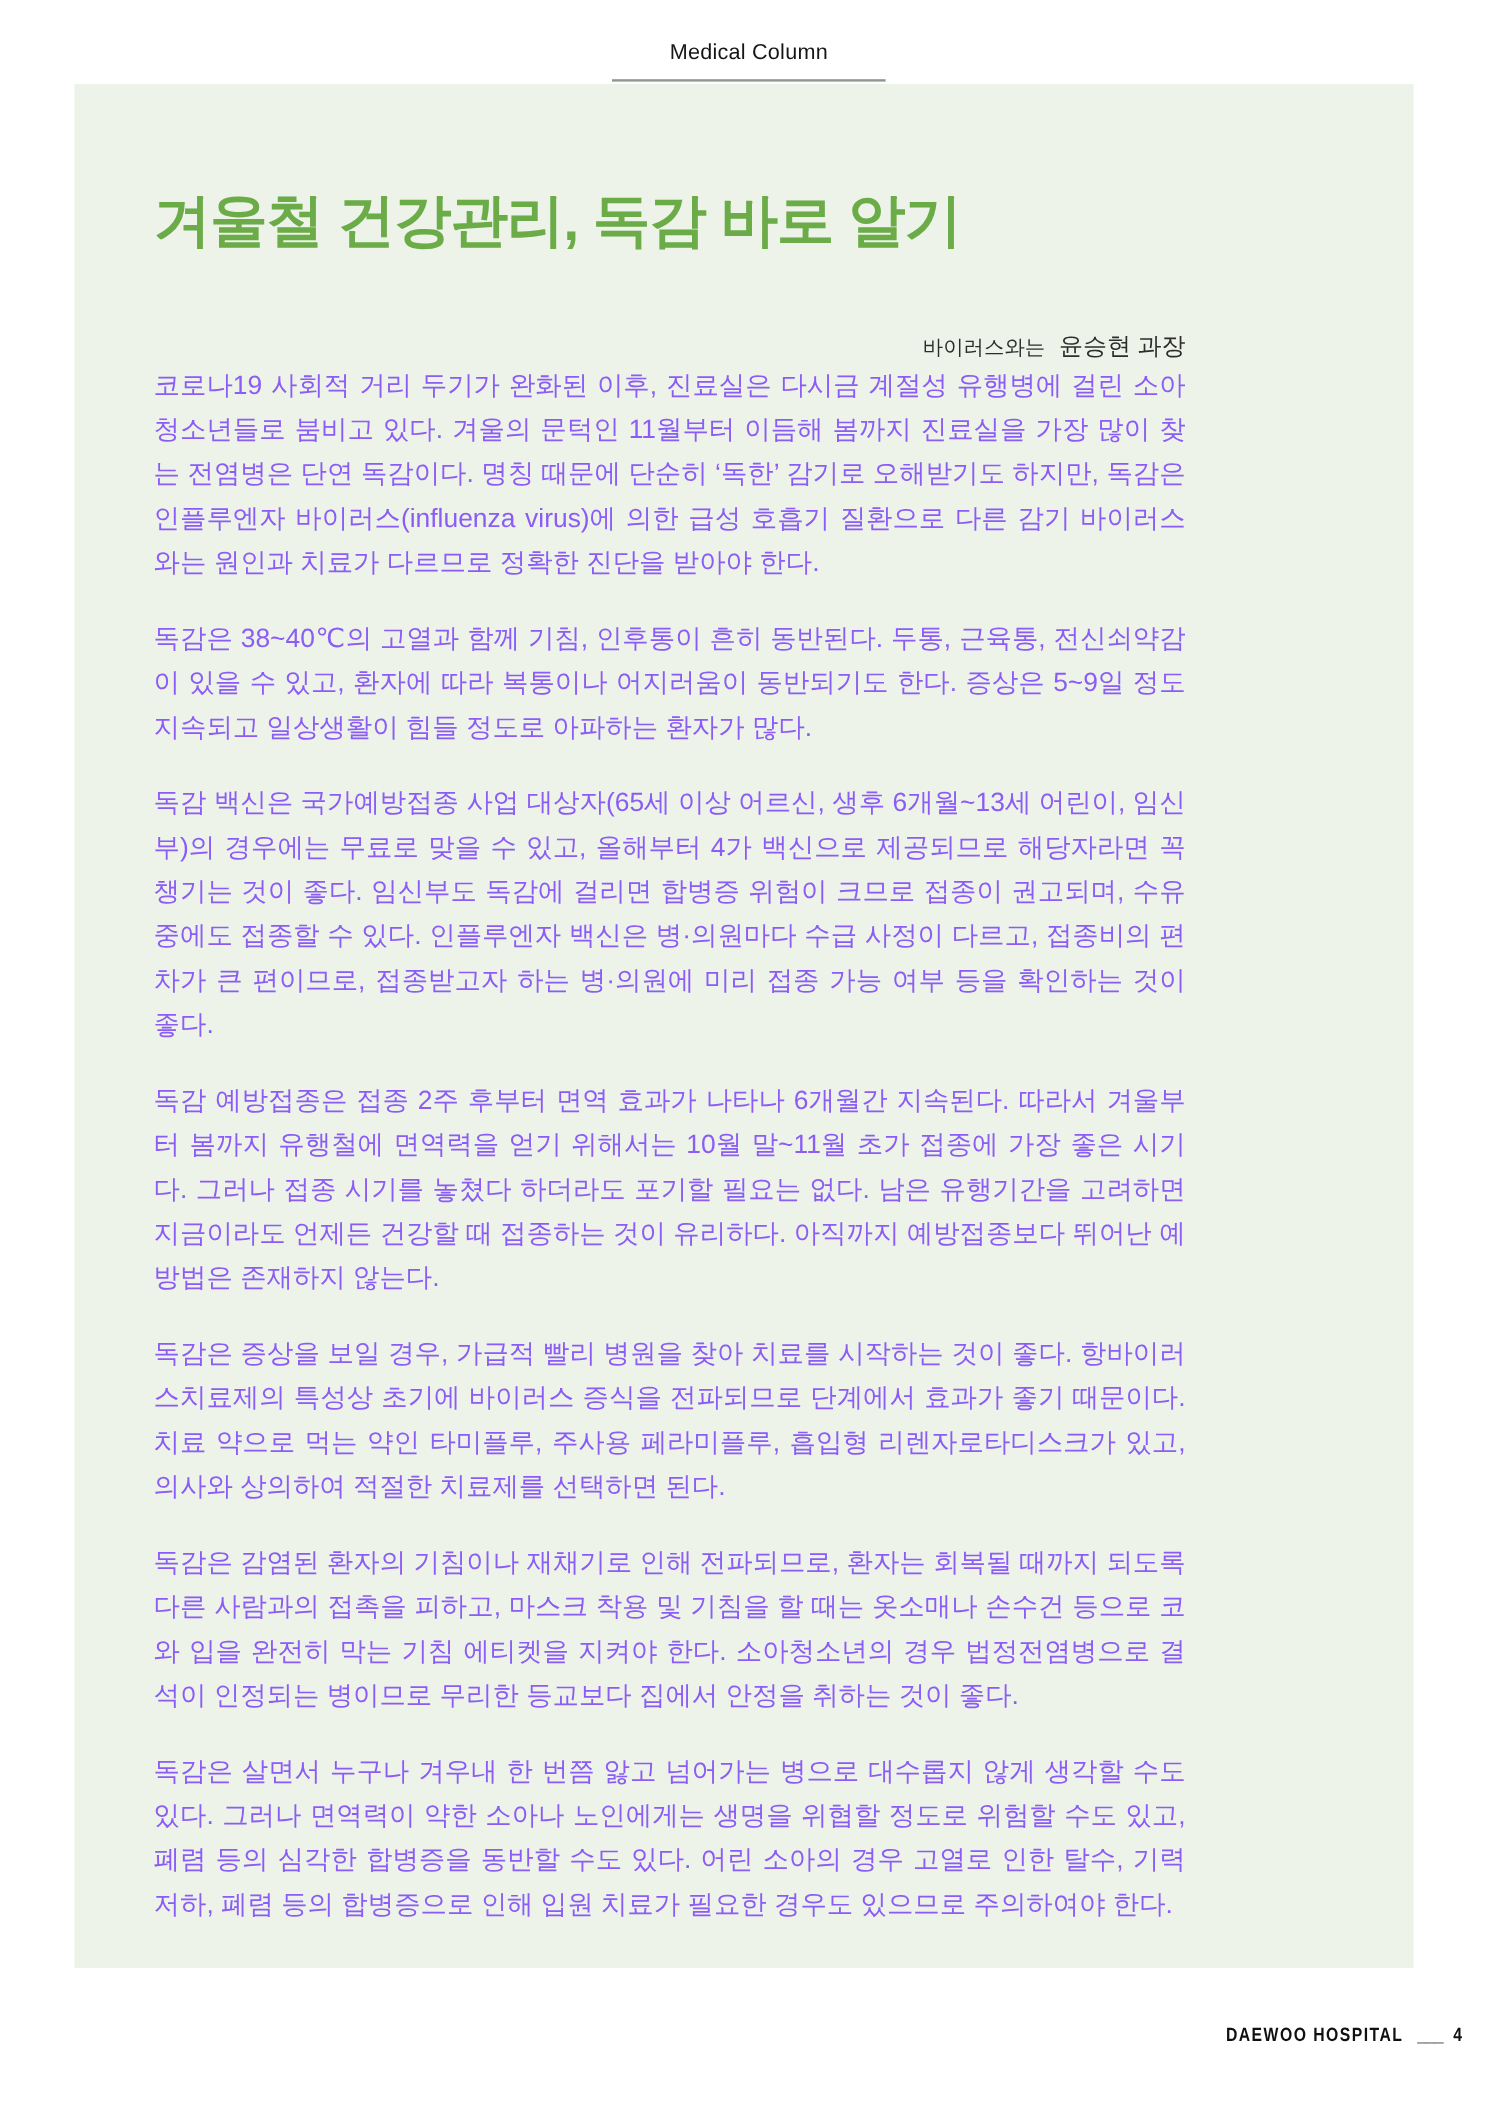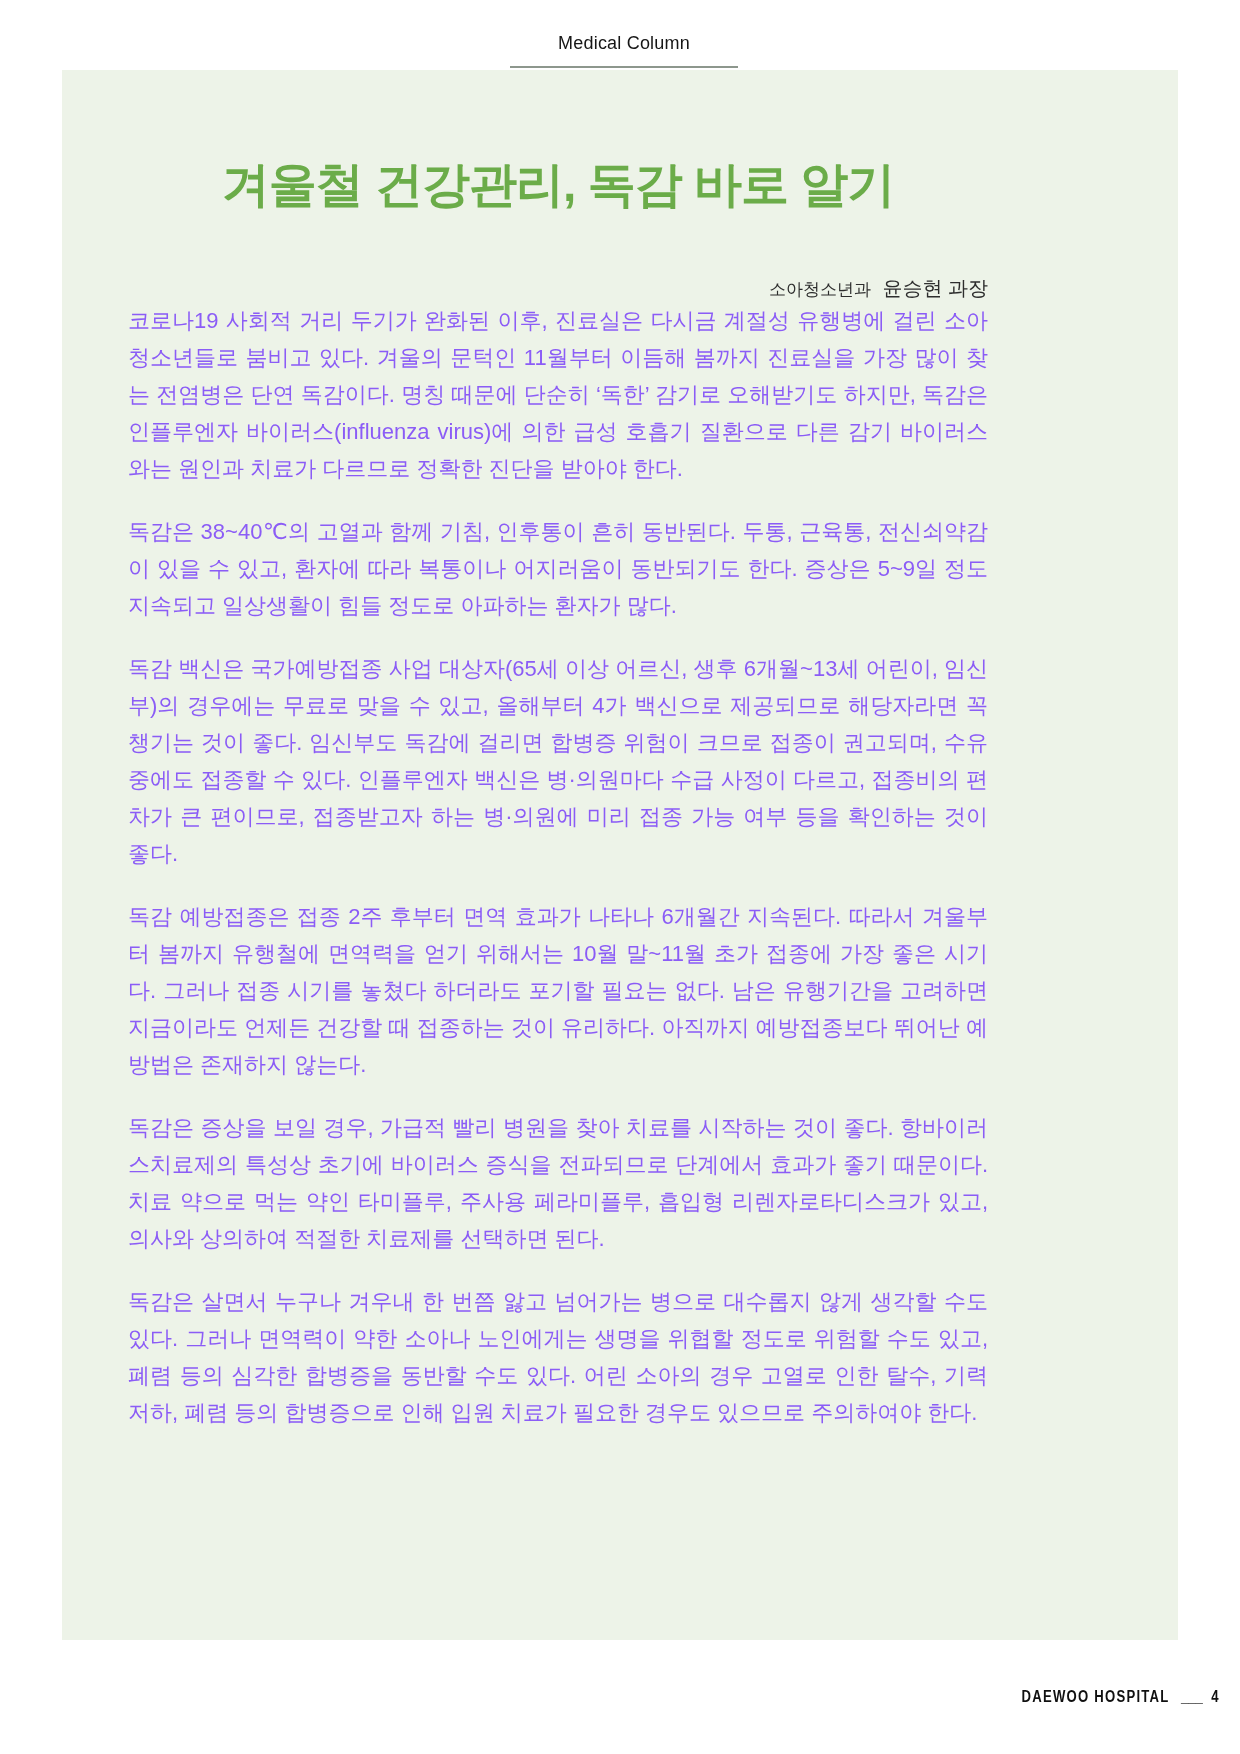--- a/index.html
+++ b/index.html
@@ -48,21 +48,20 @@
   }
   .content {
     padding: 85px 0 0 66px;
     width: 926px; 
   }
   .article-title {
     width: 860px;
     font-size: 48px;
     line-height: 60px;
     font-weight: 800;
-    text-align: center;
     letter-spacing: -1px;
     color: #6bac49;
   }
   .byline {
     width: 860px;
     margin-top: 60px;
     text-align: right;
     color: #2d2d2d;
   }
   .byline .dept {
@@ -120,37 +119,38 @@
     <div class="header-label">Medical Column</div>
     <div class="header-rule"></div>
   </header>
 
   <main class="card">
     <div class="content">
 
       <h1 class="article-title">겨울철 건강관리, 독감 바로 알기</h1>
 
       <div class="byline">
-        <span class="dept">소아청소년과</span>
+        <span class="dept">바이러스와는</span>
         <span class="author">윤승현 과장</span>
       </div>
 
       <div class="body-text">
 
           <p class="para">코로나19 사회적 거리 두기가 완화된 이후, 진료실은 다시금 계절성 유행병에 걸린 소아청소년들로 붐비고 있다. 겨울의 문턱인 11월부터 이듬해 봄까지 진료실을 가장 많이 찾는 전염병은 단연 독감이다. 명칭 때문에 단순히 ‘독한’ 감기로 오해받기도 하지만, 독감은 인플루엔자 바이러스(influenza virus)에 의한 급성 호흡기 질환으로 다른 감기 바이러스와는 원인과 치료가 다르므로 정확한 진단을 받아야 한다.</p>
 
           <p class="para">독감은 38~40℃의 고열과 함께 기침, 인후통이 흔히 동반된다. 두통, 근육통, 전신쇠약감이 있을 수 있고, 환자에 따라 복통이나 어지러움이 동반되기도 한다. 증상은 5~9일 정도 지속되고 일상생활이 힘들 정도로 아파하는 환자가 많다.</p>
 
 
           <p class="para">독감 백신은 국가예방접종 사업 대상자(65세 이상 어르신, 생후 6개월~13세 어린이, 임신부)의 경우에는 무료로 맞을 수 있고, 올해부터 4가 백신으로 제공되므로 해당자라면 꼭 챙기는 것이 좋다. 임신부도 독감에 걸리면 합병증 위험이 크므로 접종이 권고되며, 수유 중에도 접종할 수 있다. 인플루엔자 백신은 병·의원마다 수급 사정이 다르고, 접종비의 편차가 큰 편이므로, 접종받고자 하는 병·의원에 미리 접종 가능 여부 등을 확인하는 것이 좋다.</p>
 
           <p class="para">독감 예방접종은 접종 2주 후부터 면역 효과가 나타나 6개월간 지속된다. 따라서 겨울부터 봄까지 유행철에 면역력을 얻기 위해서는 10월 말~11월 초가 접종에 가장 좋은 시기다. 그러나 접종 시기를 놓쳤다 하더라도 포기할 필요는 없다. 남은 유행기간을 고려하면 지금이라도 언제든 건강할 때 접종하는 것이 유리하다. 아직까지 예방접종보다 뛰어난 예방법은 존재하지 않는다.</p>
 
           <p class="para">독감은 증상을 보일 경우, 가급적 빨리 병원을 찾아 치료를 시작하는 것이 좋다. 항바이러스치료제의 특성상 초기에 바이러스 증식을 전파되므로 단계에서 효과가 좋기 때문이다. 치료 약으로 먹는 약인 타미플루, 주사용 페라미플루, 흡입형 리렌자로타디스크가 있고, 의사와 상의하여 적절한 치료제를 선택하면 된다.</p>
 
+          <p class="para">독감은 감염된 환자의 기침이나 재채기로 인해 전파되므로, 환자는 회복될 때까지 되도록 다른 사람과의 접촉을 피하고, 마스크 착용 및 기침을 할 때는 옷소매나 손수건 등으로 코와 입을 완전히 막는 기침 에티켓을 지켜야 한다. 소아청소년의 경우 법정전염병으로 결석이 인정되는 병이므로 무리한 등교보다 집에서 안정을 취하는 것이 좋다.</p>
 
           <p class="para">독감은 살면서 누구나 겨우내 한 번쯤 앓고 넘어가는 병으로 대수롭지 않게 생각할 수도 있다. 그러나 면역력이 약한 소아나 노인에게는 생명을 위협할 정도로 위험할 수도 있고, 폐렴 등의 심각한 합병증을 동반할 수도 있다. 어린 소아의 경우 고열로 인한 탈수, 기력저하, 폐렴 등의 합병증으로 인해 입원 치료가 필요한 경우도 있으므로 주의하여야 한다.</p>
         </div>
 
     </div>
   </main>
 
   <footer class="page-footer">
     <span class="footer-inner">
       <span class="footer-text">DAEWOO HOSPITAL</span><span class="footer-sep">___</span><span class="footer-page">4</span>

